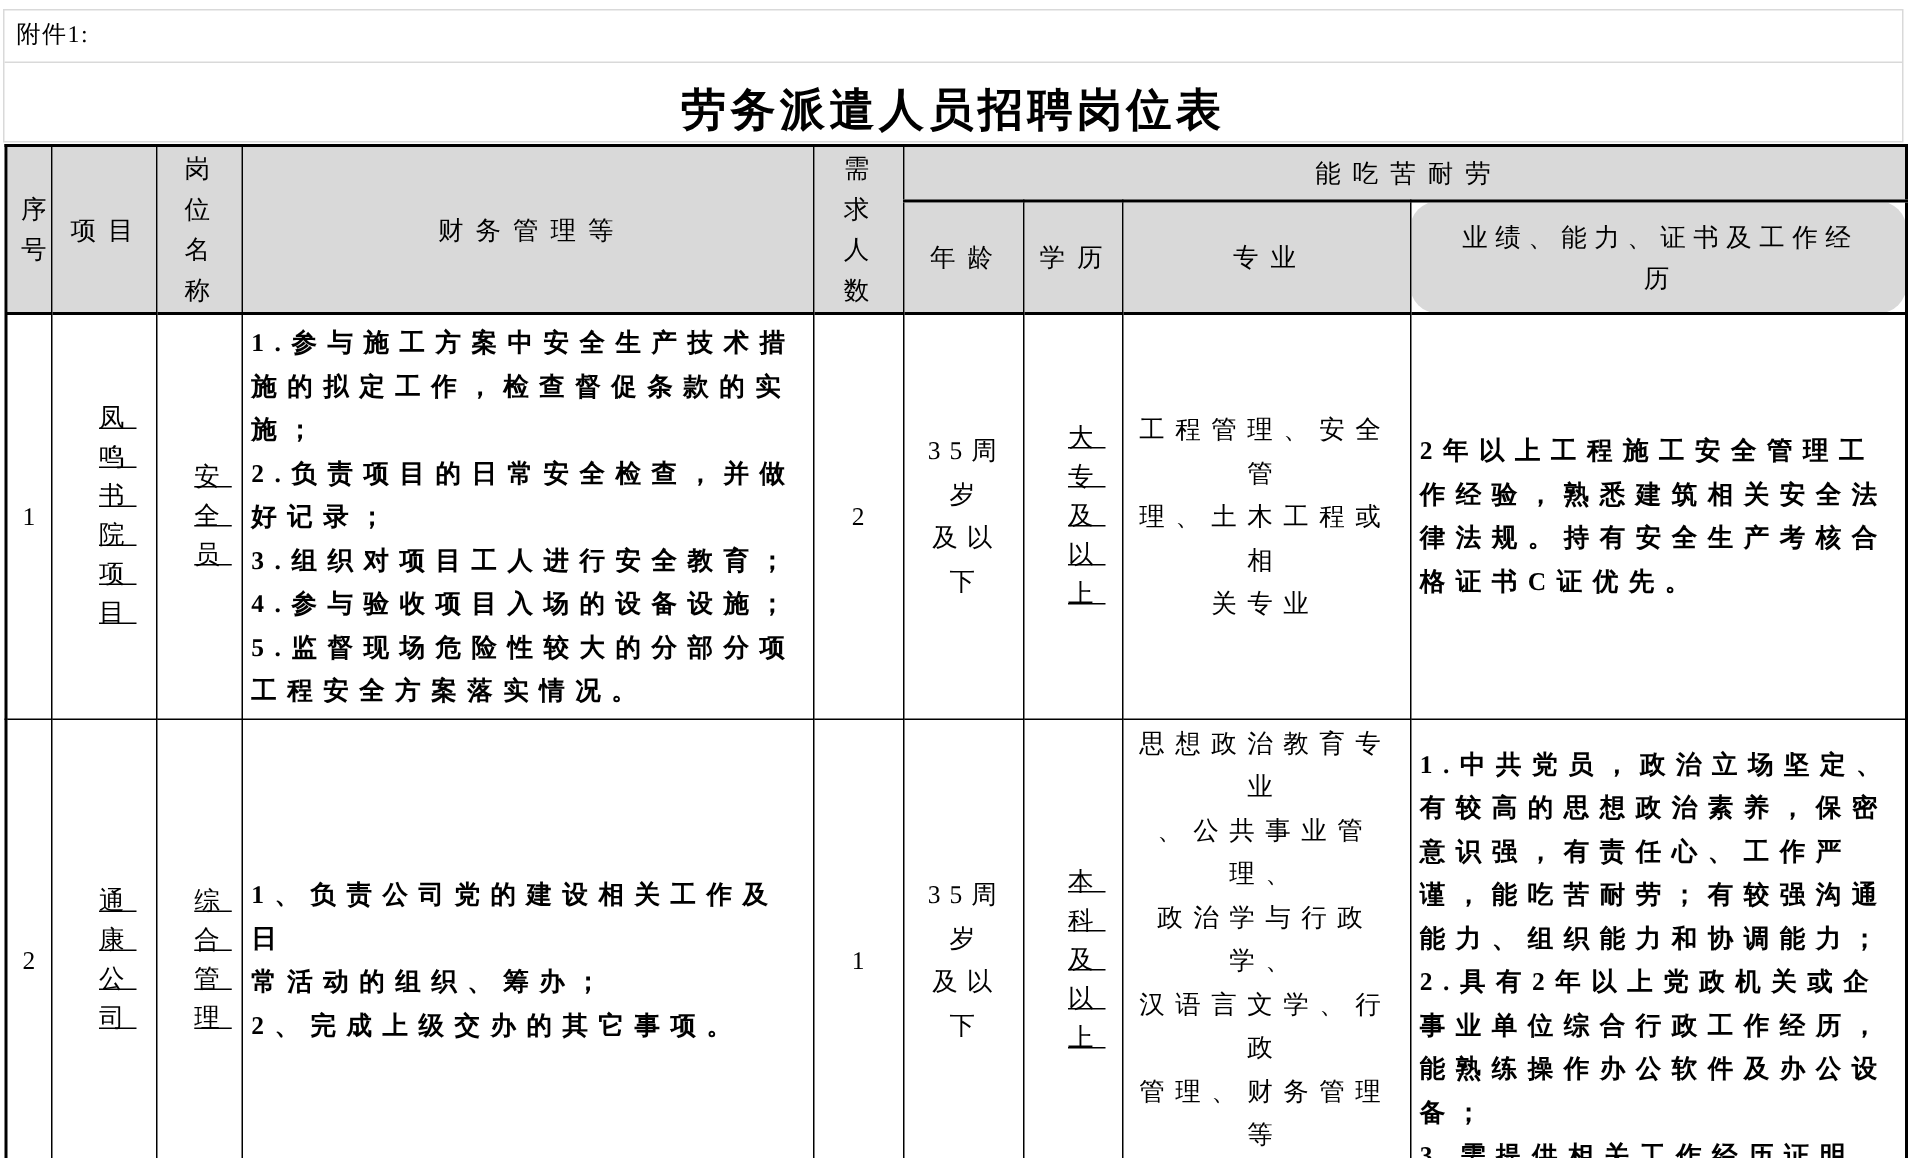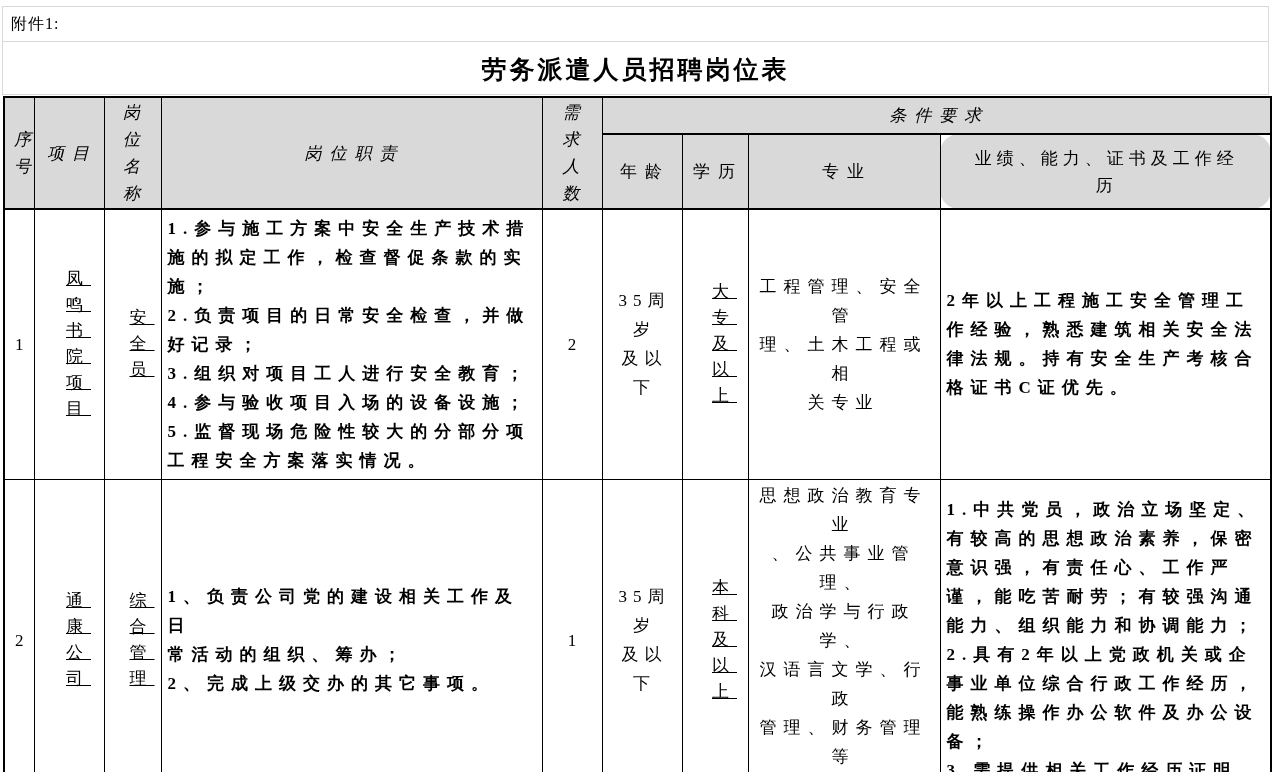--- a/index.html
+++ b/index.html
@@ -22,21 +22,21 @@
   .attachment-row{
     height:34px;line-height:34px;
     border-bottom:1px solid #d9d9d9;
     padding-left:8px;
     font-size:16px;
     letter-spacing:1px;
   }
   .page-title{
     position:absolute;left:0;top:46px;width:100%;
     text-align:center;
-    font-size:25px;
+    font-size:30px;
     font-weight:bold;
     letter-spacing:3px;
     white-space:nowrap;
   }
   
   table.job-table{
     position:absolute;left:3px;top:96px;
     width:1267px;
     border-collapse:collapse;
     table-layout:fixed;
@@ -57,21 +57,21 @@
   .job-table thead th{
     background:#d9d9d9;
     letter-spacing:8px;
     padding-left:9px;          
     line-height:27px;
     border-bottom:2px solid #000;
   }
   .job-table thead th.th-yeji{
     letter-spacing:5px;padding-left:6px;line-height:27px;border-radius:19px;
   }
-  .job-table thead tr.cond-row th{border-bottom:2px solid #000;font-style:italic;}
+  .job-table thead tr.cond-row th{border-bottom:2px solid #000;}
   .h-top{height:32px;}
   .h-sub{height:64px;padding-left:28px;}
   .r1{height:270px;}
   .r2{height:300px;}
   td.txt{
     text-align:left;
     letter-spacing:7px;
     padding:2px 4px 2px 6px;
     font-weight:bold;
   }
@@ -102,24 +102,24 @@
       <col style="width:192px">
       <col style="width:331px">
   </colgroup>
   <thead>
     <tr class="h-top cond-row">
       <th rowspan="2">序
 号</th>
       <th rowspan="2">项目</th>
       <th rowspan="2">岗位
 名称</th>
-      <th rowspan="2">岗位职责</th>
+      <th rowspan="2">财务管理等</th>
       <th rowspan="2">需求
 人数</th>
-      <th colspan="4">条件要求</th>
+      <th colspan="4">能吃苦耐劳</th>
     </tr>
     <tr class="h-sub">
       <th>年龄</th>
       <th>学历</th>
       <th>专业</th>
       <th class="th-yeji">业绩、能力、证书及工作经
 历</th>
     </tr>
   </thead>
   <tbody>

